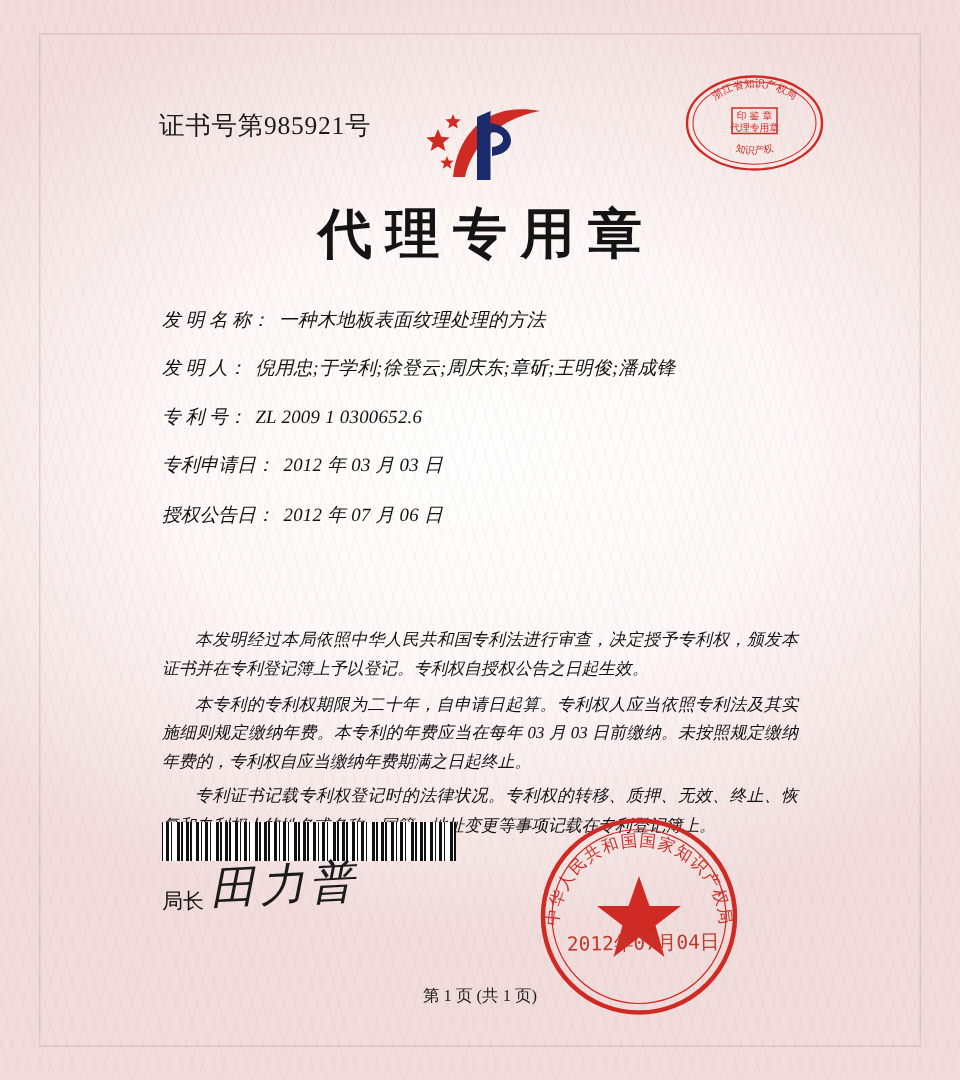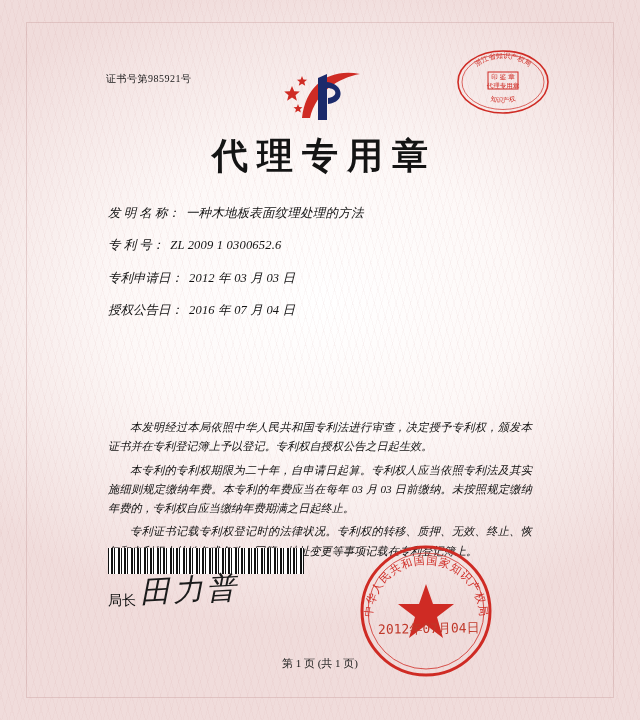--- a/index.html
+++ b/index.html
@@ -37,21 +37,21 @@
     left: 26px; top: 22px; right: 26px; bottom: 22px;
     border: 1px solid rgba(196,150,150,0.35);
     pointer-events: none;
   }
 
   
   .cert-no {
     position: absolute;
     left: 106px;
     top: 72px;
-    font-size: 10px;
+    font-size: 17px;
     color: #1a1a1a;
     letter-spacing: 0.5px;
     white-space: nowrap;
   }
 
   .emblem {
     position: absolute;
     left: 272px;
     top: 60px;
     width: 96px;
@@ -229,30 +229,34 @@
   </div>
 
   <div class="main-title">代理专用章</div>
 
   <div class="fields">
     <div class="field-row">
       <span class="field-label">发 明 名 称：</span>
       <span class="field-value">一种木地板表面纹理处理的方法</span>
     </div>
     <div class="field-row">
+      <span class="field-label">发 明 人：</span>
+      <span class="field-value">倪用忠;于学利;徐登云;周庆东;章斫;王明俊;潘成锋</span>
+    </div>
+    <div class="field-row">
       <span class="field-label">专 利 号：</span>
       <span class="field-value">ZL 2009 1 0300652.6</span>
     </div>
     <div class="field-row">
       <span class="field-label">专利申请日：</span>
       <span class="field-value">2012 年 03 月 03 日</span>
     </div>
     <div class="field-row">
       <span class="field-label">授权公告日：</span>
-      <span class="field-value">2016 年 07 月 04 日</span>
+      <span class="field-value">2012 年 07 月 06 日</span>
     </div>
   </div>
 
   <div class="paras">
     <p>本发明经过本局依照中华人民共和国专利法进行审查，决定授予专利权，颁发本证书并在专利登记簿上予以登记。专利权自授权公告之日起生效。</p>
     <p>本专利的专利权期限为二十年，自申请日起算。专利权人应当依照专利法及其实施细则规定缴纳年费。本专利的年费应当在每年 03 月 03 日前缴纳。未按照规定缴纳年费的，专利权自应当缴纳年费期满之日起终止。</p>
     <p>专利证书记载专利权登记时的法律状况。专利权的转移、质押、无效、终止、恢复和专利权人的姓名或名称、国籍、地址变更等事项记载在专利登记簿上。</p>
   </div>
 
   <div class="barcode"></div>

